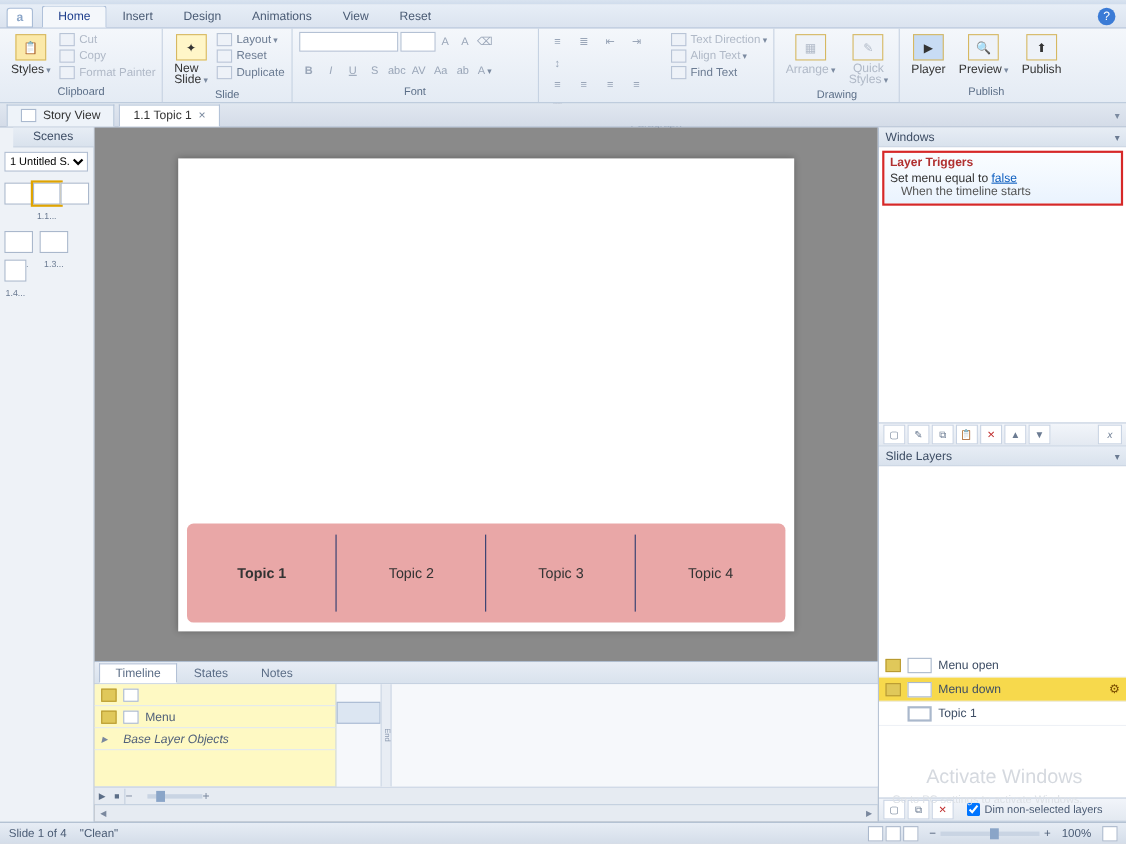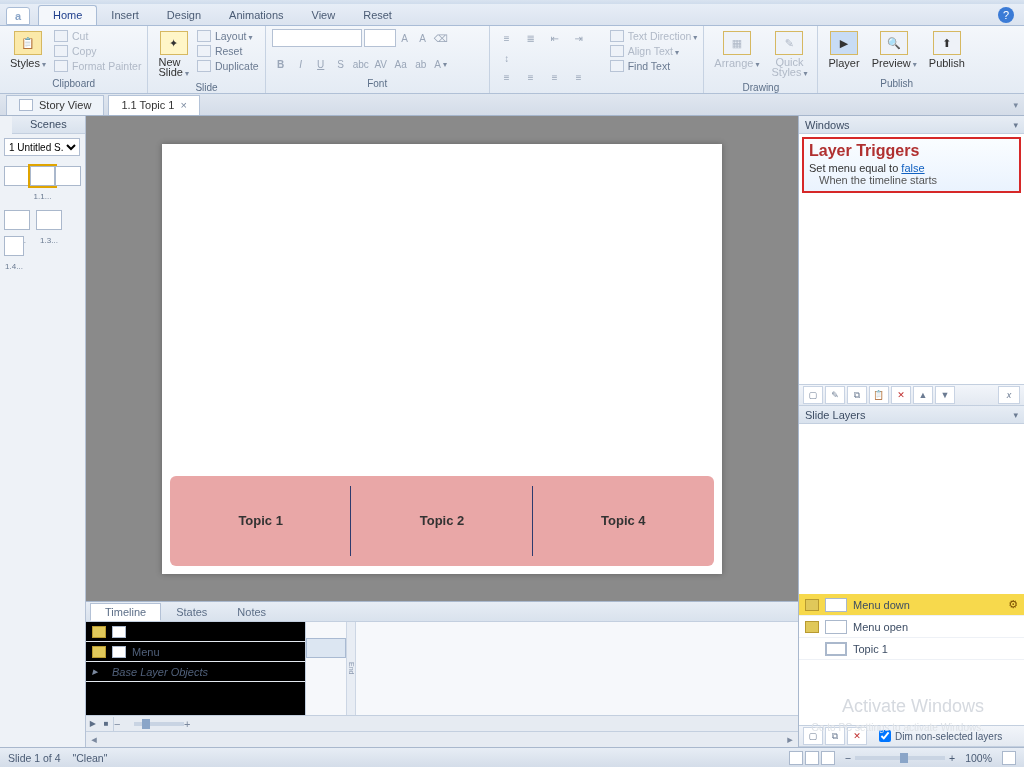--- a/index.html
+++ b/index.html
@@ -46,51 +46,51 @@
 .scene-select { margin:4px; width:76px; height:18px; border:1px solid #b0bdd1; background:#fff; font-size:10px;}
 .scene-thumbs { padding:6px 4px; display:flex; flex-wrap:wrap; gap:6px; }
 .thumb { width:26px; height:20px; border:1px solid #aab8cc; background:#fff; font-size:8px; text-align:center; line-height:20px; position:relative;}
 .thumb.sel { outline:2px solid #e0a400; }
 .thumb-lbl { position:absolute; top:20px; left:0; right:0; font-size:8px; color:#6a7a91; text-align:center;}
 
 .center-area { flex:1; display:flex; flex-direction:column; background:#8a8a8a; min-width:0;}
 .canvas-wrap { flex:1; display:flex; align-items:center; justify-content:center; overflow:hidden;}
 .slide { width:560px; height:430px; background:#fff; box-shadow:0 0 6px rgba(0,0,0,0.3); position:relative;}
 .tab-bar { position:absolute; left:8px; right:8px; bottom:8px; height:90px; background:#e9a7a7; border-radius:6px; display:flex;}
-.tab-cell { flex:1; display:flex; align-items:center; justify-content:center; font-size:13px; color:#333; position:relative;font-weight:bold;}
+.tab-cell { flex:1; display:flex; align-items:center; justify-content:center; font-size:13px; color:#333; position:relative;}
 .tab-cell.bold { font-weight:bold; }
 .tab-cell:not(:last-child)::after { content:""; position:absolute; right:0; top:10px; bottom:10px; width:1px; background:#2d3b6e; }
 
 
 .bottom-panel { height:130px; border-top:1px solid #a9b8cd; background:#eef2f7; display:flex; flex-direction:column;}
 .bp-tabs { height:20px; background:linear-gradient(#e7edf5,#d9e2ed); border-bottom:1px solid #c3cfdf; display:flex; align-items:center; padding-left:4px;}
 .bp-tab { padding:2px 14px; font-size:11px; color:#5c6e87; border:1px solid transparent; cursor:pointer;}
 .bp-tab.active { background:#fff; border:1px solid #b3c1d6; border-bottom-color:#fff; }
 .bp-body { flex:1; display:flex; }
-.tl-names { width:220px; border-right:1px solid #c3cfdf; background:#000000; }
+.tl-names { width:220px; border-right:1px solid #c3cfdf; background:#fef9c3; }
 .tl-row { height:20px; border-bottom:1px solid #e4e9f0; display:flex; align-items:center; gap:6px; padding:0 6px; font-size:11px; color:#50607a;}
 .tl-row .eye { width:14px; height:12px; background:#e0c85a; border:1px solid #b89a30;}
 .tl-row .box { width:14px; height:12px; border:1px solid #aab8cc; background:#fff;}
 .tl-row.italic { font-style:italic; }
 .tl-track { flex:1; background:#f6f8fb; position:relative;}
 .tl-ruler { height:16px; background:linear-gradient(#eef2f8,#e2e8f0); border-bottom:1px solid #c9d4e3; font-size:8px; color:#7a889e; display:flex;}
 .tl-tick { width:36px; border-right:1px solid #d6dde8; text-align:center; line-height:16px;}
 .tl-clip { position:absolute; top:16px; left:0; width:40px; height:20px; background:#dce6f2; border:1px solid #a9bad2;}
 .tl-end { position:absolute; top:0; bottom:0; left:40px; width:10px; writing-mode:vertical-rl; font-size:7px; color:#8c9ab0; text-align:center; background:#e8edf4; border-left:1px solid #ccd6e4; border-right:1px solid #ccd6e4;}
 .tl-scroll { height:16px; border-top:1px solid #c3cfdf; background:#e6ebf2; display:flex; align-items:center;}
 .tl-play { width:28px; height:14px; border-right:1px solid #c3cfdf; display:flex;}
 .tl-play .pb { flex:1; display:flex; align-items:center; justify-content:center; font-size:8px; color:#5c6e87; cursor:pointer;}
 
 
 .right-panel { width:226px; border-left:1px solid #a9b8cd; display:flex; flex-direction:column; background:#eef2f7;}
 .rp-section-hdr { height:18px; background:linear-gradient(#e7edf5,#d9e2ed); border-bottom:1px solid #c3cfdf; padding:2px 6px; font-size:11px; color:#3d4d64; display:flex; align-items:center;}
 .rp-section-hdr .collapse { margin-left:auto; font-size:9px; color:#6b7b92;}
 .triggers-body { background:#fff; overflow:auto;}
 .trigger-box { border:2px solid #d62828; margin:3px; padding:3px 5px 5px; background:linear-gradient(#fafdff,#eaf3fe);}
-.trigger-title { color:#b03030; font-weight:bold; font-size:16px; padding-bottom:2px;}
+.trigger-title { color:#b03030; font-weight:bold; font-size:11px; padding-bottom:2px;}
 .trigger-line { font-size:11px; color:#333; }
 .trigger-line a { color:#1060c0; text-decoration:underline;}
 .trigger-sub { font-size:11px; color:#555; padding-left:10px;}
 .trigger-toolbar, .layer-toolbar { height:22px; border-top:1px solid #c3cfdf; border-bottom:1px solid #c3cfdf; background:linear-gradient(#f2f5fa,#e3e9f1); display:flex; align-items:center; gap:2px; padding:0 4px;}
 .tb-btn { width:20px; height:18px; border:1px solid #c8d3e3; background:#fff; display:flex; align-items:center; justify-content:center; font-size:9px; color:#6b7b92; cursor:pointer;}
 .tb-btn.red { color:#c03030; }
 .tb-var { margin-left:auto; font-style:italic; width:22px; }
 .layers-body { flex:1; background:#fff; overflow:auto;}
 .layer-row { height:22px; display:flex; align-items:center; gap:6px; padding:0 6px; border-bottom:1px solid #eef1f6; font-size:11px; color:#3d4d64; cursor:pointer;}
 .layer-row.sel { background:#f7d94c; }
@@ -316,20 +316,21 @@
         </div>
     </div>
   </div>
 
   <div class="center-area">
     <div class="canvas-wrap">
       <div class="slide">
         <div class="tab-bar">
           <div class="tab-cell bold">Topic 1</div>
           <div class="tab-cell">Topic 2</div>
+          <div class="tab-cell">Topic 3</div>
           <div class="tab-cell">Topic 4</div>
         </div>
       </div>
     </div>
 
     <div class="bottom-panel">
       <div class="bp-tabs">
         <div class="bp-tab active">Timeline</div>
         <div class="bp-tab">States</div>
         <div class="bp-tab">Notes</div>
@@ -400,30 +401,30 @@
       </div>
     </div>
 
     <div class="layers-area">
       <div class="rp-section-hdr">
           <span>Slide Layers</span>
           <span class="collapse">▾</span>
         </div>
       <div class="layers-body">
         <div style="height:170px"></div>
+        <div class="layer-row">
+            <span class="eye"></span>
+            <span class="th"></span>
+            <span>Menu open</span>
+          </div>
         <div class="layer-row sel">
             <span class="eye"></span>
             <span class="th"></span>
             <span>Menu down</span>
             <span class="gear">⚙</span>
-          </div>
-        <div class="layer-row">
-            <span class="eye"></span>
-            <span class="th"></span>
-            <span>Menu open</span>
           </div>
         <div class="layer-row">
             <span style="width:14px"></span>
             <span class="th" style="border-width:2px"></span>
             <span>Topic 1</span>
           </div>
       </div>
       <div class="layer-toolbar">
         <div class="tb-btn">▢</div>
         <div class="tb-btn">⧉</div>

